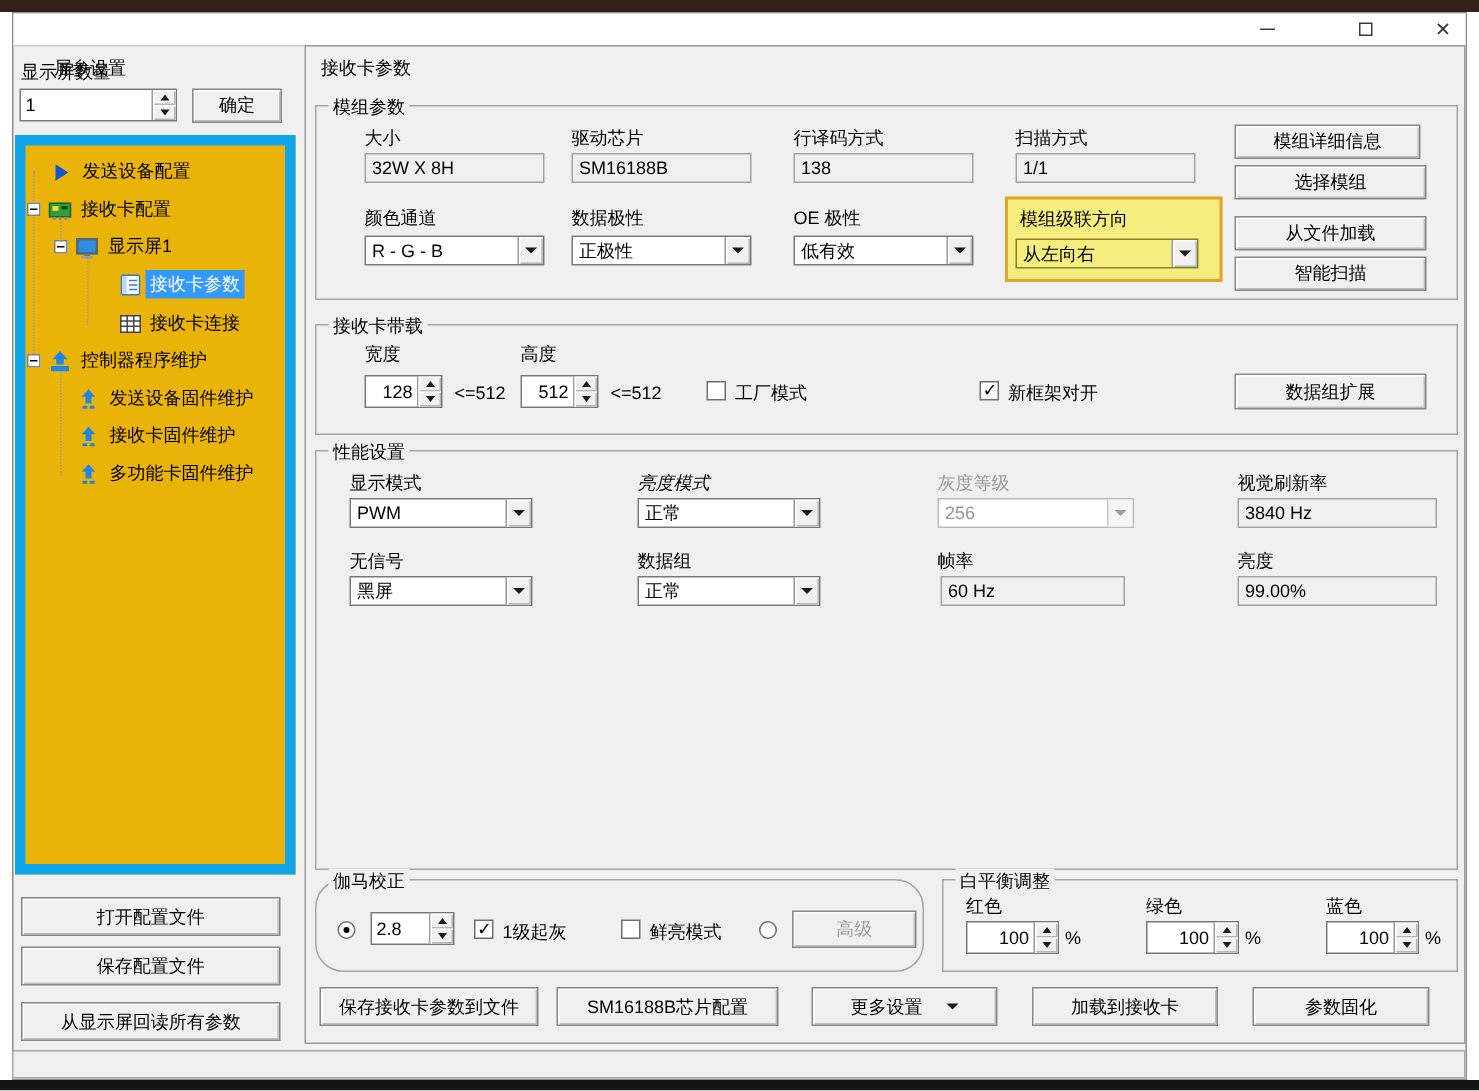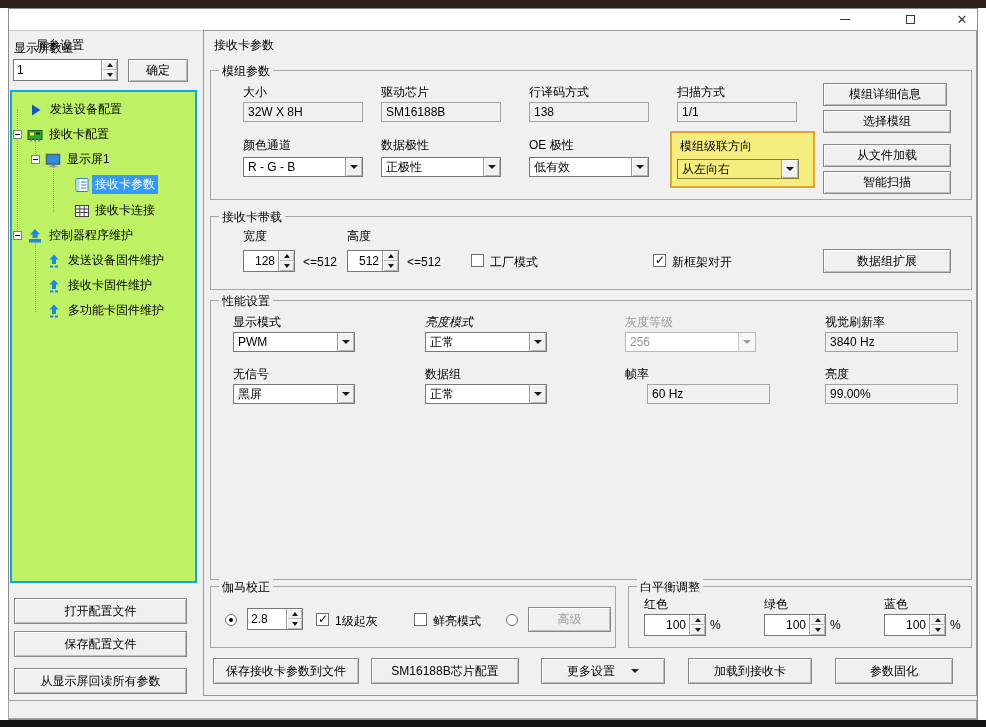--- a/index.html
+++ b/index.html
@@ -36,21 +36,21 @@
   .spin-btn { flex:1; background:#f0f0f0; box-shadow:inset 1px 1px 0 #fff, inset -1px -1px 0 #b5b5b5; display:flex; align-items:center; justify-content:center; }
   .tri-up { width:0; height:0; border-left:3px solid transparent; border-right:3px solid transparent; border-bottom:4px solid #1a1a1a; }
   .tri-dn { width:0; height:0; border-left:3px solid transparent; border-right:3px solid transparent; border-top:4px solid #1a1a1a; }
   .group { position:absolute; border:1px solid #a6a6a6; }
   .group-label { position:absolute; top:-8px; left:8px; background:#f0f0f0; padding:0 3px; white-space:nowrap; }
   .cb { position:absolute; width:13px; height:13px; background:#fff; border:1px solid #6e6e6e; }
   .cb.checked::after { content:"✓"; position:absolute; left:1px; top:-2px; font-size:12px; font-weight:bold; color:#000; }
   .radio { position:absolute; width:12px; height:12px; background:#fff; border:1px solid #6e6e6e; border-radius:50%; }
   .radio.on::after { content:""; position:absolute; left:3px; top:3px; width:4px; height:4px; background:#000; border-radius:50%; }
   .hl { position:absolute; background:#f5ee7e; border:2px solid #e1a42c; }
-  .treebox { position:absolute; left:10px; top:90px; width:187px; height:493px; background:#bef264; border:2px solid #0ea5e9; overflow:hidden; }
+  .treebox { position:absolute; left:10px; top:90px; width:187px; height:493px; background:#eab308; border:7px solid #0ea5e9; overflow:hidden; }
   .trow { position:absolute; left:0; width:100%; height:25px; display:flex; align-items:center; }
   .xpd { position:relative; width:9px; height:9px; background:#fff; border:1px solid #808080; flex:none; }
   .xpd::after { content:""; position:absolute; left:1px; right:1px; top:3px; height:1px; background:#000; }
   .ticon { width:17px; height:16px; display:flex; align-items:center; justify-content:center; flex:none; }
   .tlabel { white-space:nowrap; padding:1px 3px; }
   .tlabel.sel { background:#3399ff; color:#fff; }
   .dotv { position:absolute; width:0; border-left:1px dotted #9a9a9a; }
   .mainpanel { position:absolute; left:203px; top:30px; width:774px; height:666px; border:1px solid #9a9a9a; background:#f0f0f0; }
   .statusbar { position:absolute; left:8px; top:700px; width:969px; height:19px; background:#f0f0f0; border:1px solid #a6a6a6; }
   .more-arrow { width:0; height:0; border-left:4px solid transparent; border-right:4px solid transparent; border-top:4px solid #1a1a1a; margin-left:16px; }
@@ -330,26 +330,26 @@
         </span>
     </div>
     <span class="lbl" style="left:214px;top:65px;">数据组</span>
     <div class="combo" style="left:214px;top:83px;width:122px;">
       <span class="combo-text">正常</span>
       <span class="combo-btn">
           <span class="combo-arrow"></span>
         </span>
     </div>
     <span class="lbl" style="left:414px;top:65px;">帧率</span>
-    <div class="rofield" style="left:436px;top:83px;width:123px;">60 Hz</div>
+    <div class="rofield" style="left:416px;top:83px;width:123px;">60 Hz</div>
     <span class="lbl" style="left:614px;top:65px;">亮度</span>
     <div class="rofield" style="left:614px;top:83px;width:133px;">99.00%</div>
   </div>
 
-  <div class="group" style="left:210px;top:586px;width:406px;height:62px;">
+  <div class="group" style="left:210px;top:586px;width:406px;height:62px;border-radius:19px;">
     <span class="group-label">伽马校正</span>
     <span class="radio on" style="left:14px;top:27px;"></span>
     <div class="spin" style="left:36px;top:21px;width:56px;">
       <span class="spin-text alignleft">2.8</span>
       <span class="spin-btns">
         <span class="spin-btn">
             <span class="tri-up"></span>
           </span>
         <span class="spin-btn">
             <span class="tri-dn"></span>

